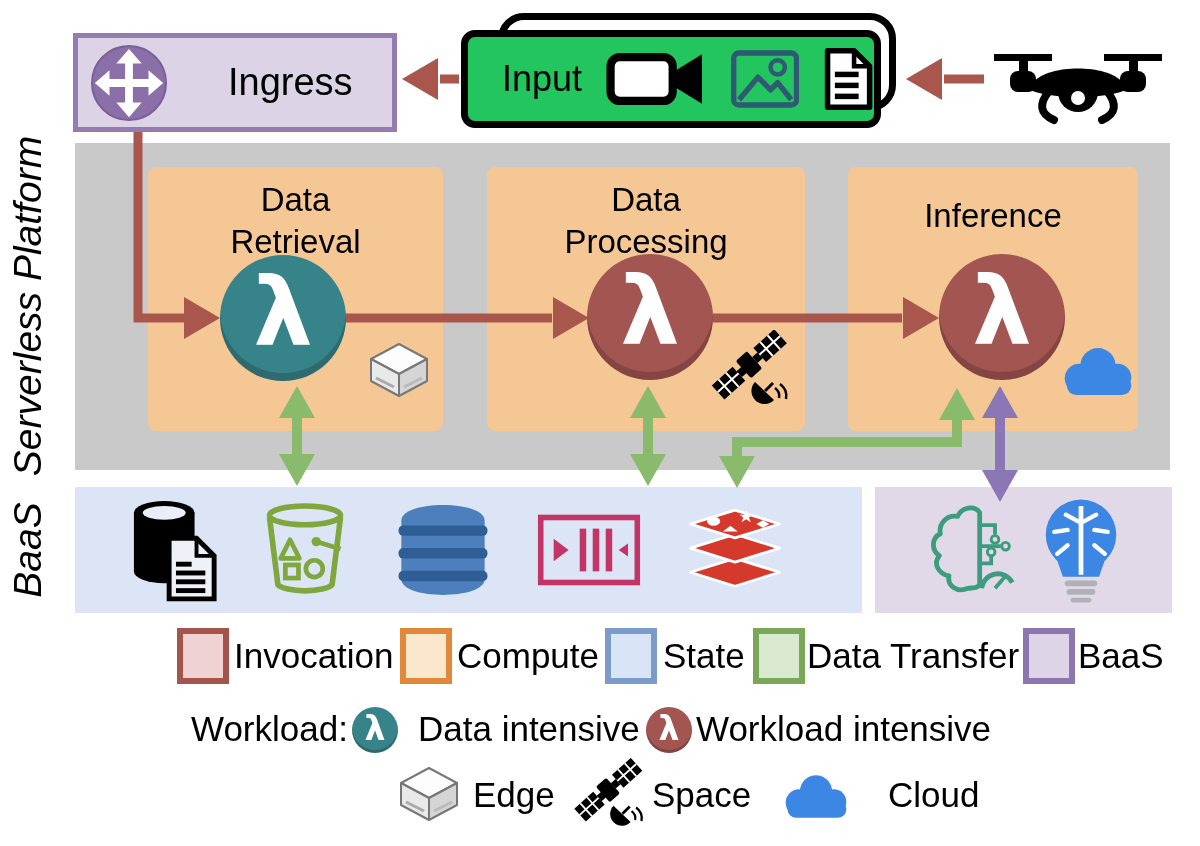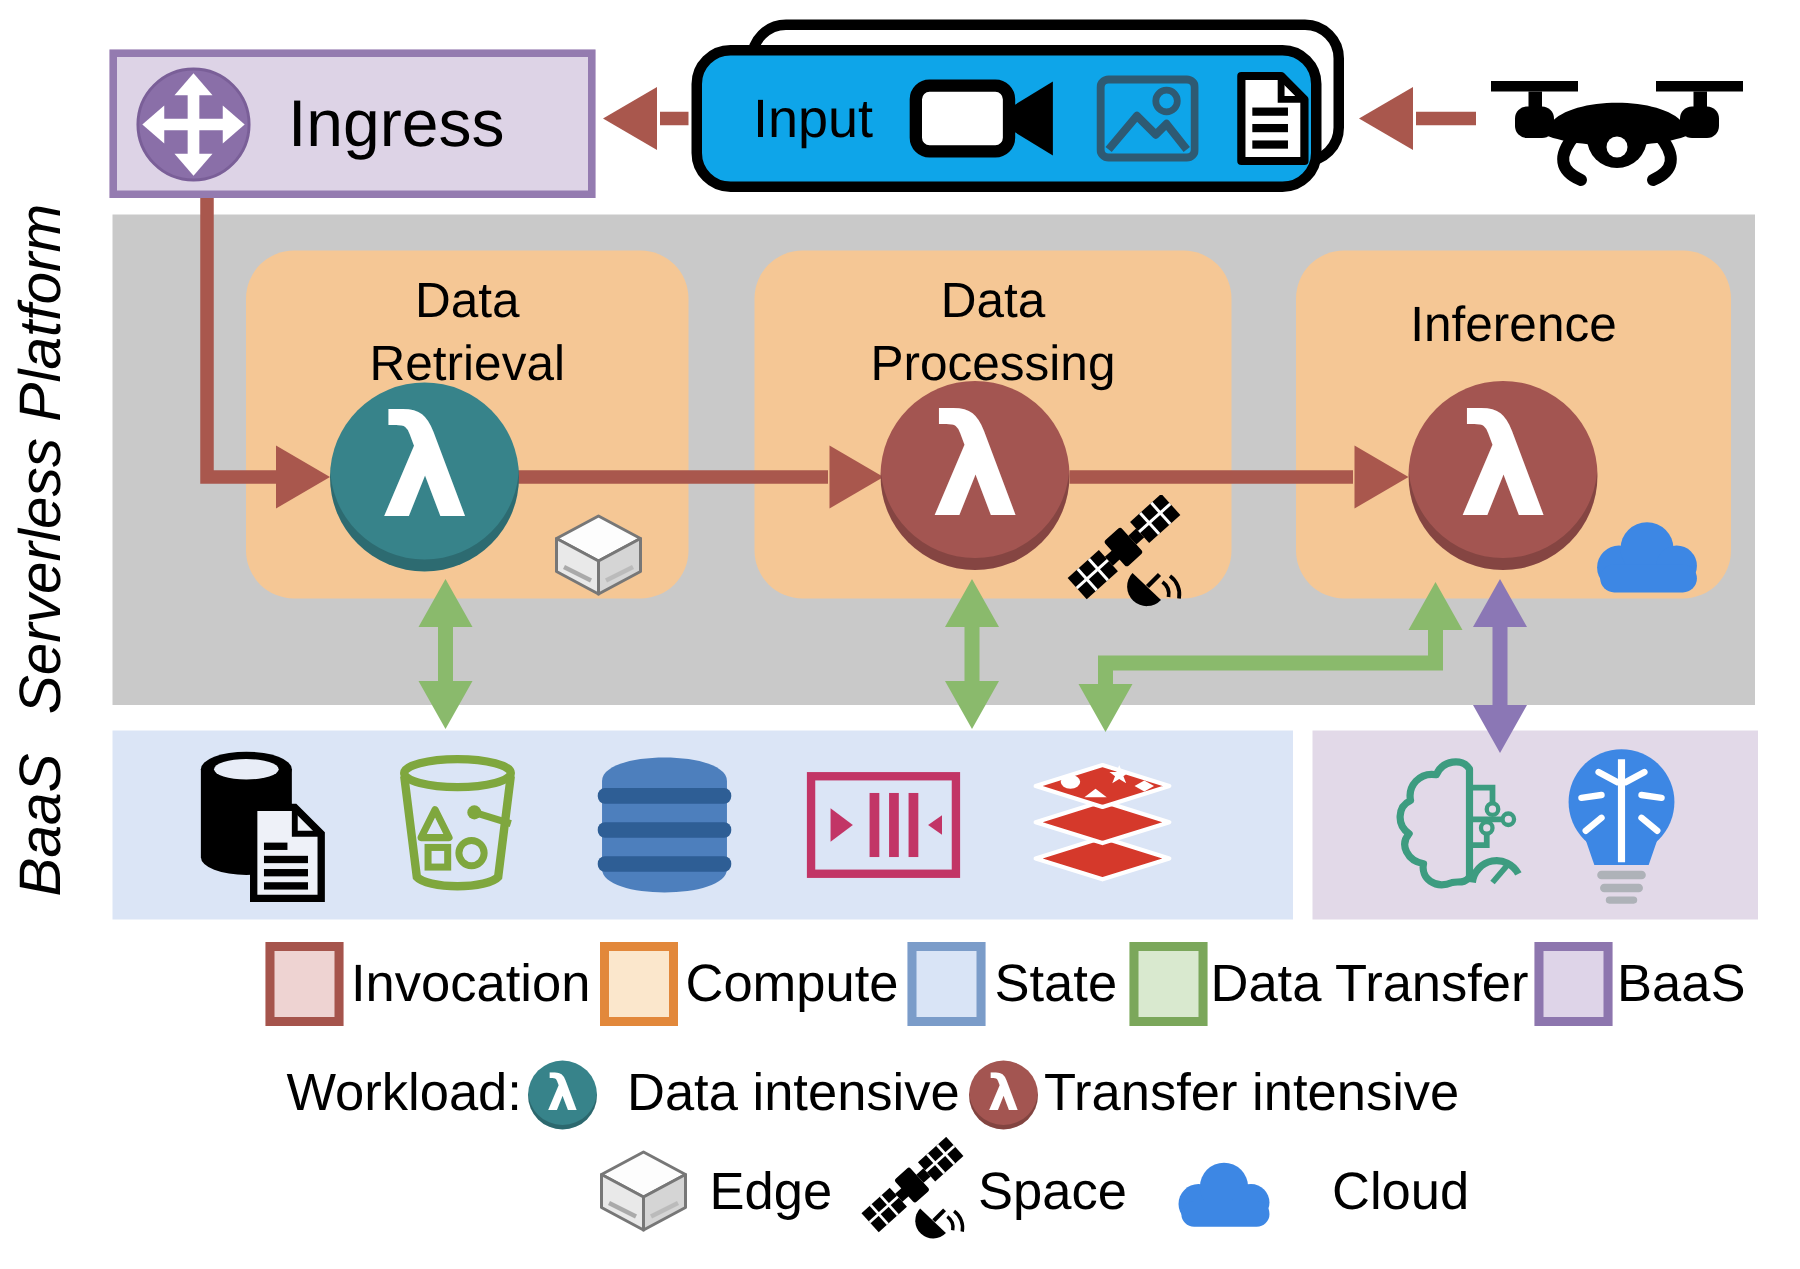--- a/index.html
+++ b/index.html
@@ -11,32 +11,32 @@
         display:flex;align-items:center;justify-content:space-between;padding:0 75px 0 55px;box-sizing:border-box;}
   .baas-ml-panel{position:absolute;left:875px;top:487px;width:297px;height:126px;background:#e2d9e8;z-index:5;
         display:flex;align-items:center;justify-content:center;gap:22px;}
   
   .side-label{position:absolute;font-style:italic;font-size:39px;text-align:center;transform:rotate(-90deg);z-index:6;white-space:nowrap;}
   .side-label.platform{width:450px;height:46px;left:-197px;top:283px;line-height:46px;}
   .side-label.baas{width:200px;height:46px;left:-72px;top:527px;line-height:46px;}
   
   .ingress-box{position:absolute;left:73px;top:33px;width:324px;height:99px;box-sizing:border-box;
         background:#ddd3e6;border:5px solid #947bb0;z-index:50;display:flex;align-items:center;gap:24px;padding-left:12px;}
-  .ingress-label{font-size:44px;}
+  .ingress-label{font-size:38px;margin-left:36px;}
   
   .input-back{position:absolute;left:498px;top:13px;width:398px;height:98px;box-sizing:border-box;
         background:#fff;border:7px solid #000;border-radius:26px;z-index:48;}
   .input-card{position:absolute;left:461px;top:30px;width:420px;height:98px;box-sizing:border-box;
-        background:#0ea5e9;border:7px solid #000;border-radius:26px;z-index:49;
+        background:#22c55e;border:7px solid #000;border-radius:14px;z-index:49;
         display:flex;align-items:center;gap:24px;padding-left:34px;}
   .input-label{font-size:36px;}
   
   .drone{position:absolute;left:988px;top:40px;z-index:50;}
   
-  .stage{position:absolute;top:167px;height:232px;background:#f5c795;border-radius:32px;z-index:10;margin-left:16px;}
+  .stage{position:absolute;top:167px;height:264px;background:#f5c795;border-radius:8px;z-index:10;}
   .stage .title{font-size:33px;line-height:42px;text-align:center;padding-top:12px;}
   .stage.s3 .title{padding-top:28px;}
   .lambda{position:absolute;width:126px;height:126px;border-radius:50%;z-index:40;
         display:flex;align-items:center;justify-content:center;
         box-shadow:inset 0 -8px 0 rgba(0,0,0,.18);}
   .lam{font-family:"DejaVu Sans",sans-serif;font-weight:bold;color:#fff;font-size:94px;line-height:1;transform:translateY(-5px);}
   .lambda.teal{background:#37838a;}
   .lambda.maroon{background:#a35551;}
   .layer-ico{position:absolute;z-index:41;}
   
@@ -287,21 +287,21 @@
   <span class="lg-text row1" style="left:1078px;">BaaS</span>
 
   <span class="lg-text row2" style="left:191px;">Workload:</span>
   <div class="mini-lambda" style="left:352px;background:#37838a;">
     <span class="lam">λ</span>
   </div>
   <span class="lg-text row2" style="left:418px;">Data intensive</span>
   <div class="mini-lambda" style="left:646px;background:#a35551;">
     <span class="lam">λ</span>
   </div>
-  <span class="lg-text row2" style="left:696px;">Transfer intensive</span>
+  <span class="lg-text row2" style="left:696px;">Workload intensive</span>
 
   <svg class="lg-ico" style="left:398px;top:766px;" width="62" height="56" viewBox="0 0 62 56">
     <polygon points="31,2 59,17 31,32 3,17" fill="#fdfdfd" stroke="#777" stroke-width="2" stroke-linejoin="round"></polygon>
     <polygon points="3,17 31,32 31,54 3,39" fill="#e9e9e9" stroke="#777" stroke-width="2" stroke-linejoin="round"></polygon>
     <polygon points="59,17 31,32 31,54 59,39" fill="#d5d5d5" stroke="#777" stroke-width="2" stroke-linejoin="round"></polygon>
     <line x1="8" y1="36" x2="26" y2="45" stroke="#aaa" stroke-width="3"></line>
     <line x1="36" y1="45" x2="54" y2="36" stroke="#bbb" stroke-width="3"></line>
   </svg>
   <span class="lg-text row3" style="left:473px;">Edge</span>
   <svg class="lg-ico" style="left:570px;top:758px;" width="76" height="70" viewBox="0 0 84 76">

